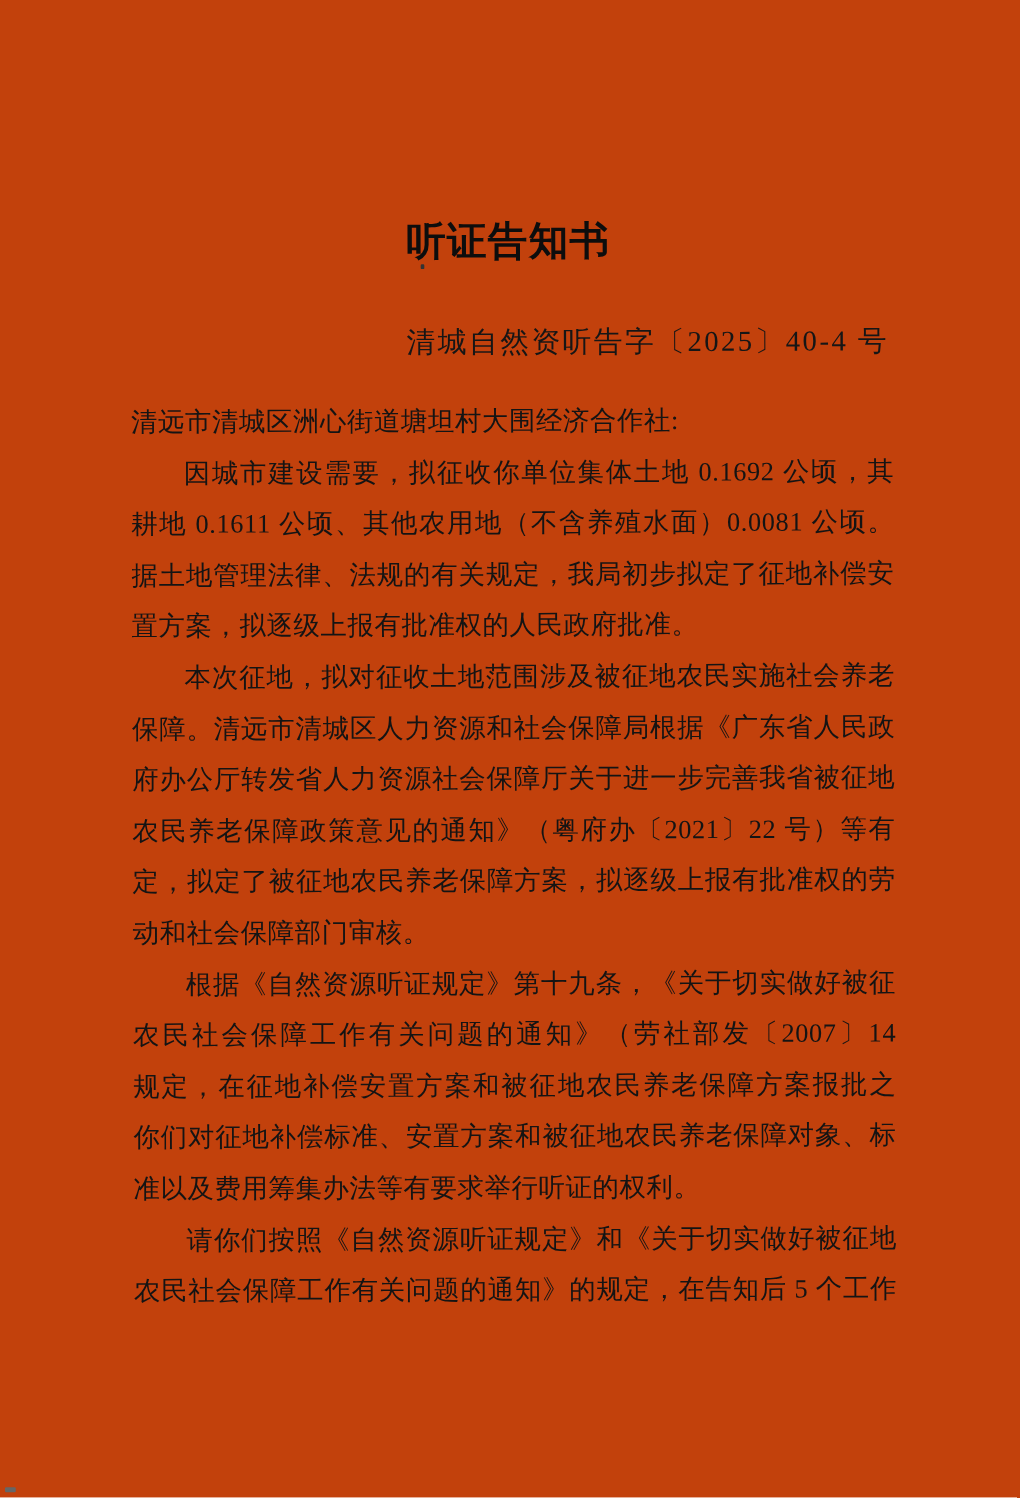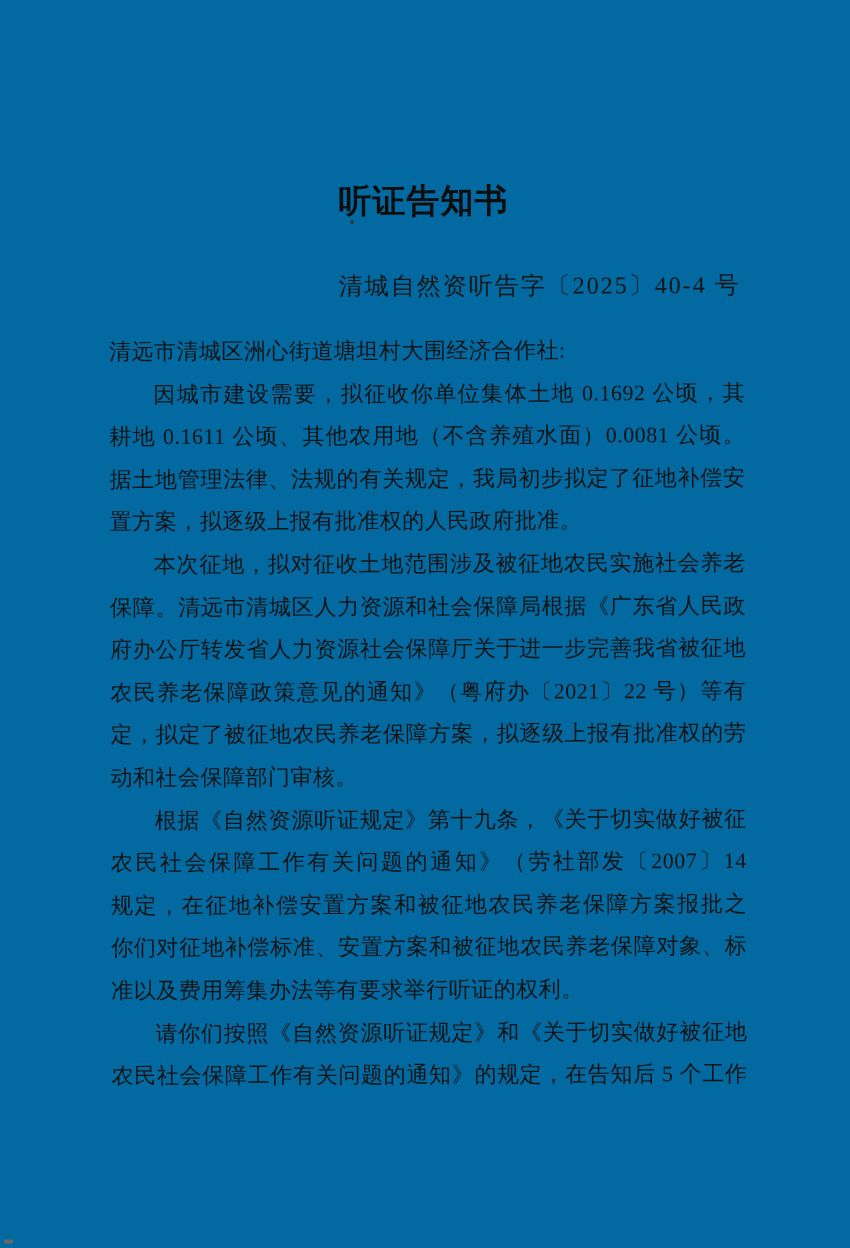--- a/index.html
+++ b/index.html
@@ -4,21 +4,21 @@
 <style>
   html, body {
     margin: 0;
     padding: 0;
     background: #ffffff;
   }
   .page {
     position: relative;
     width: 850px;
     height: 1248px;
-    background: #0369a1;
+    background: #c2410c;
     overflow: hidden;
     color: #111111;
     font-family: "Liberation Serif", "DejaVu Serif", serif;
   }
   .sheet {
     position: absolute;
     inset: 0;
     transform: rotate(-0.2deg);
     transform-origin: 50% 50%;
   }

